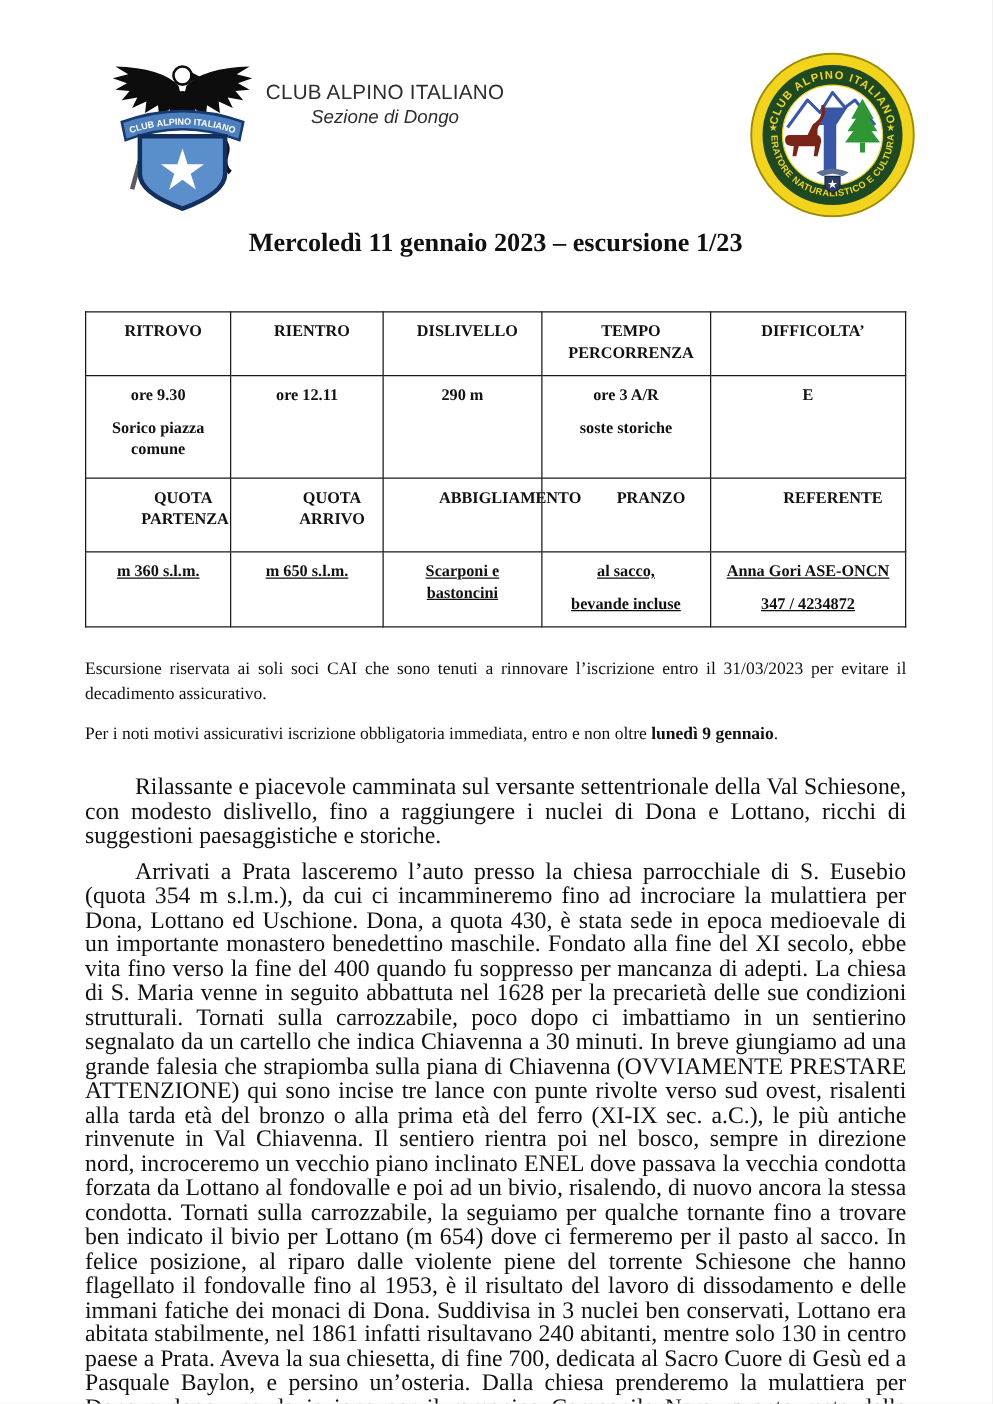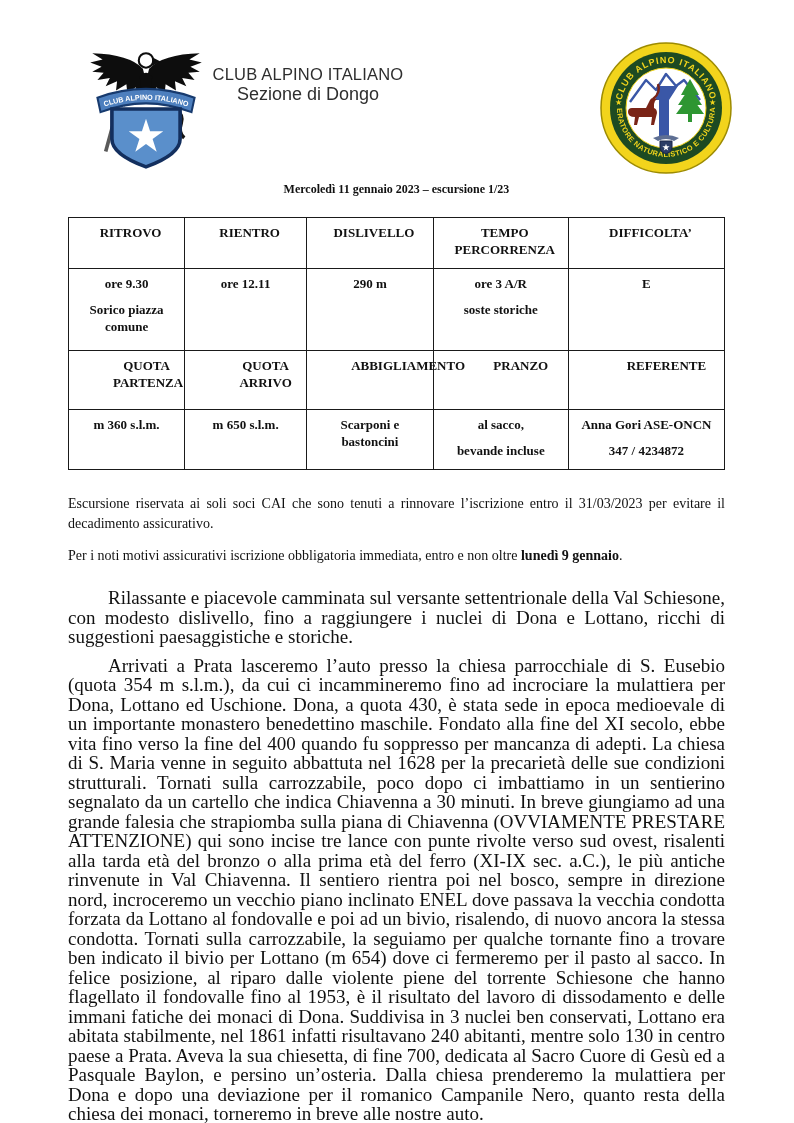--- a/index.html
+++ b/index.html
@@ -14,42 +14,42 @@
   }
   
   .logo-left{position:absolute;left:84px;top:46px;width:124px;height:124px;}
   .header-text{
     position:absolute;left:196px;top:64px;width:224px;
     text-align:center;
     font-family:"Liberation Sans", sans-serif;
     color:#2e2e2e;
   }
   .header-org{font-size:16.5px;line-height:20px;letter-spacing:.2px;}
-  .header-sec{font-size:18px;line-height:20px;}
+  .header-sec{font-size:15px;line-height:20px;font-style:italic;}
   .badge-right{position:absolute;left:599px;top:41px;width:134px;height:134px;}
 
   
   .content{position:absolute;left:68px;top:176px;width:657px;}
   .doc-title{
-    text-align:center;font-weight:bold;font-size:12px;
-    padding-top:6px;margin:0 0 20px 0;
+    text-align:center;font-weight:bold;font-size:21px;
+    padding-top:6px;margin:0 0 42px 0;
   }
 
   
   table.info{width:100%;border-collapse:collapse;table-layout:fixed;}
   table.info td{
     border:1.5px solid #1a1a1a;
     vertical-align:top;text-align:center;
     font-weight:bold;font-size:13px;line-height:17px;
     padding:6px 4px 2px 4px;
   }
   tr.r1 td{height:42px;padding-left:12px;}
   tr.r2 td{height:73px;}
   tr.r3 td{height:50px;padding-left:44px;}
-  tr.r4 td{height:51px;}
+  tr.r4 td{height:51px;text-decoration:underline;}
   .cell-line + .cell-line{margin-top:9px;}
 
   
   .notice{margin:24px 0 0 0;text-align:justify;font-size:14px;line-height:20px;}
   .notice + .notice{margin-top:12px;}
   .bold{font-weight:bold;}
 
   
   .section-title{
     margin:24px auto 0 auto;max-width:620px;

